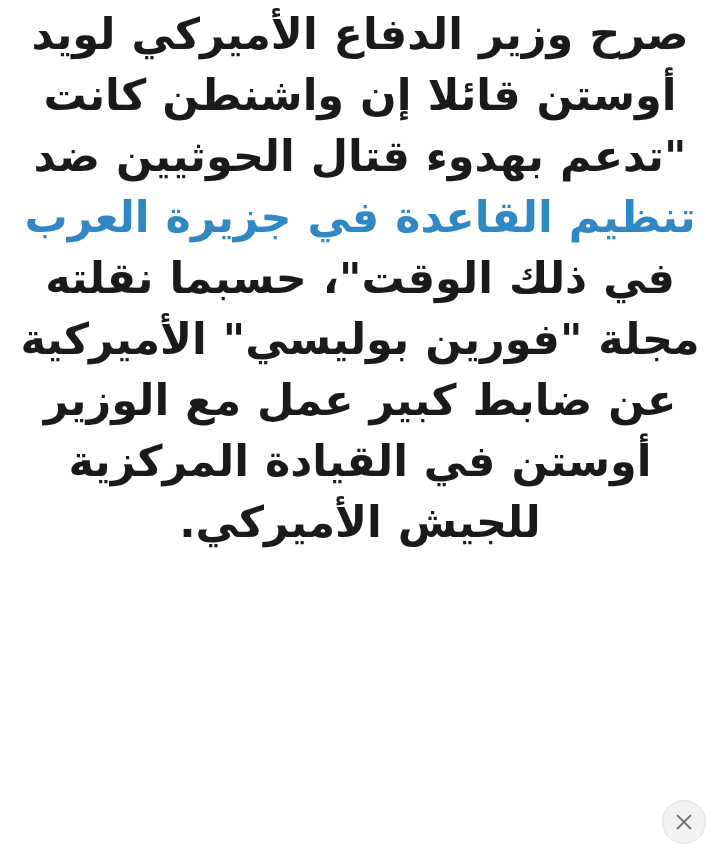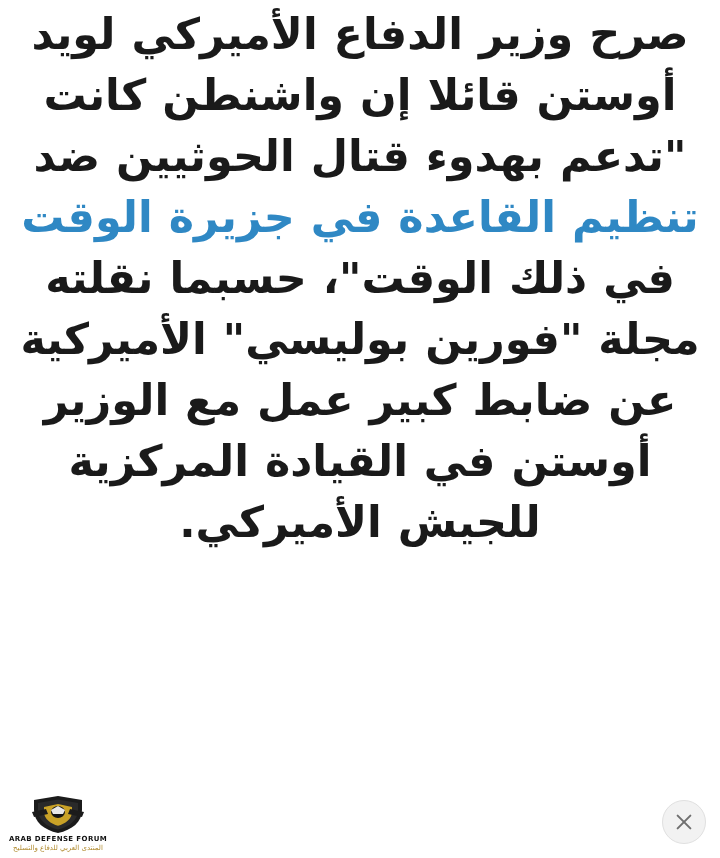--- a/index.html
+++ b/index.html
@@ -108,35 +108,20 @@
     border-radius: 1px;
   }
   #close-button .x::before { transform: rotate(45deg); }
   #close-button .x::after  { transform: rotate(-45deg); }
 </style>
 </head>
 <body>
 
 <div id="page">
 
-  <div id="article-text" style="color: rgb(26, 26, 26);"><span>صرح وزير الدفاع الأميركي لويد أوستن قائلا إن واشنطن كانت "تدعم بهدوء قتال الحوثيين ضد </span><span class="link" style="color: rgb(47, 136, 196);">تنظيم القاعدة في جزيرة الوقت</span><span> في ذلك الوقت"، حسبما نقلته مجلة "فورين بوليسي" الأميركية عن ضابط كبير عمل مع الوزير أوستن في القيادة المركزية للجيش الأميركي.</span></div>
+  <div id="article-text" style="color: rgb(26, 26, 26);"><span>صرح وزير الدفاع الأميركي لويد أوستن قائلا إن واشنطن كانت "تدعم بهدوء قتال الحوثيين ضد </span><span class="link" style="color: rgb(47, 136, 196);">تنظيم القاعدة في جزيرة العرب</span><span> في ذلك الوقت"، حسبما نقلته مجلة "فورين بوليسي" الأميركية عن ضابط كبير عمل مع الوزير أوستن في القيادة المركزية للجيش الأميركي.</span></div>
 
-  <div id="watermark">
-    <span class="emblem">
-      <svg viewBox="0 0 56 40" width="56" height="40" xmlns="http://www.w3.org/2000/svg">
-        <path d="M4 6 L28 2 L52 6 L52 16 C52 28 42 36 28 39 C14 36 4 28 4 16 Z" fill="#1b1b1b"></path>
-        <path d="M8 9 L28 5.5 L48 9 L48 16 C48 26 39 33 28 35.6 C17 33 8 26 8 16 Z" fill="#2a2a2a"></path>
-        <path d="M14 13 L28 10 L42 13 L42 18 C42 25 35 30 28 31.8 C21 30 14 25 14 18 Z" fill="#c9a227"></path>
-        <ellipse cx="28" cy="18" rx="7" ry="6" fill="#141414"></ellipse>
-        <path d="M21 16 L28 12 L35 16 L33 20 L23 20 Z" fill="#e8e8e8"></path>
-        <path d="M2 18 L16 15 L18 20 L4 23 Z" fill="#1b1b1b"></path>
-        <path d="M54 18 L40 15 L38 20 L52 23 Z" fill="#1b1b1b"></path>
-      </svg>
-    </span>
-    <span class="wm-title">ARAB DEFENSE FORUM</span>
-    <span class="wm-sub">المنتدى العربي للدفاع والتسليح</span>
-  </div>
 
   <div id="close-button">
     <span class="x"></span>
   </div>
 
 </div>
 
 </body></html>

